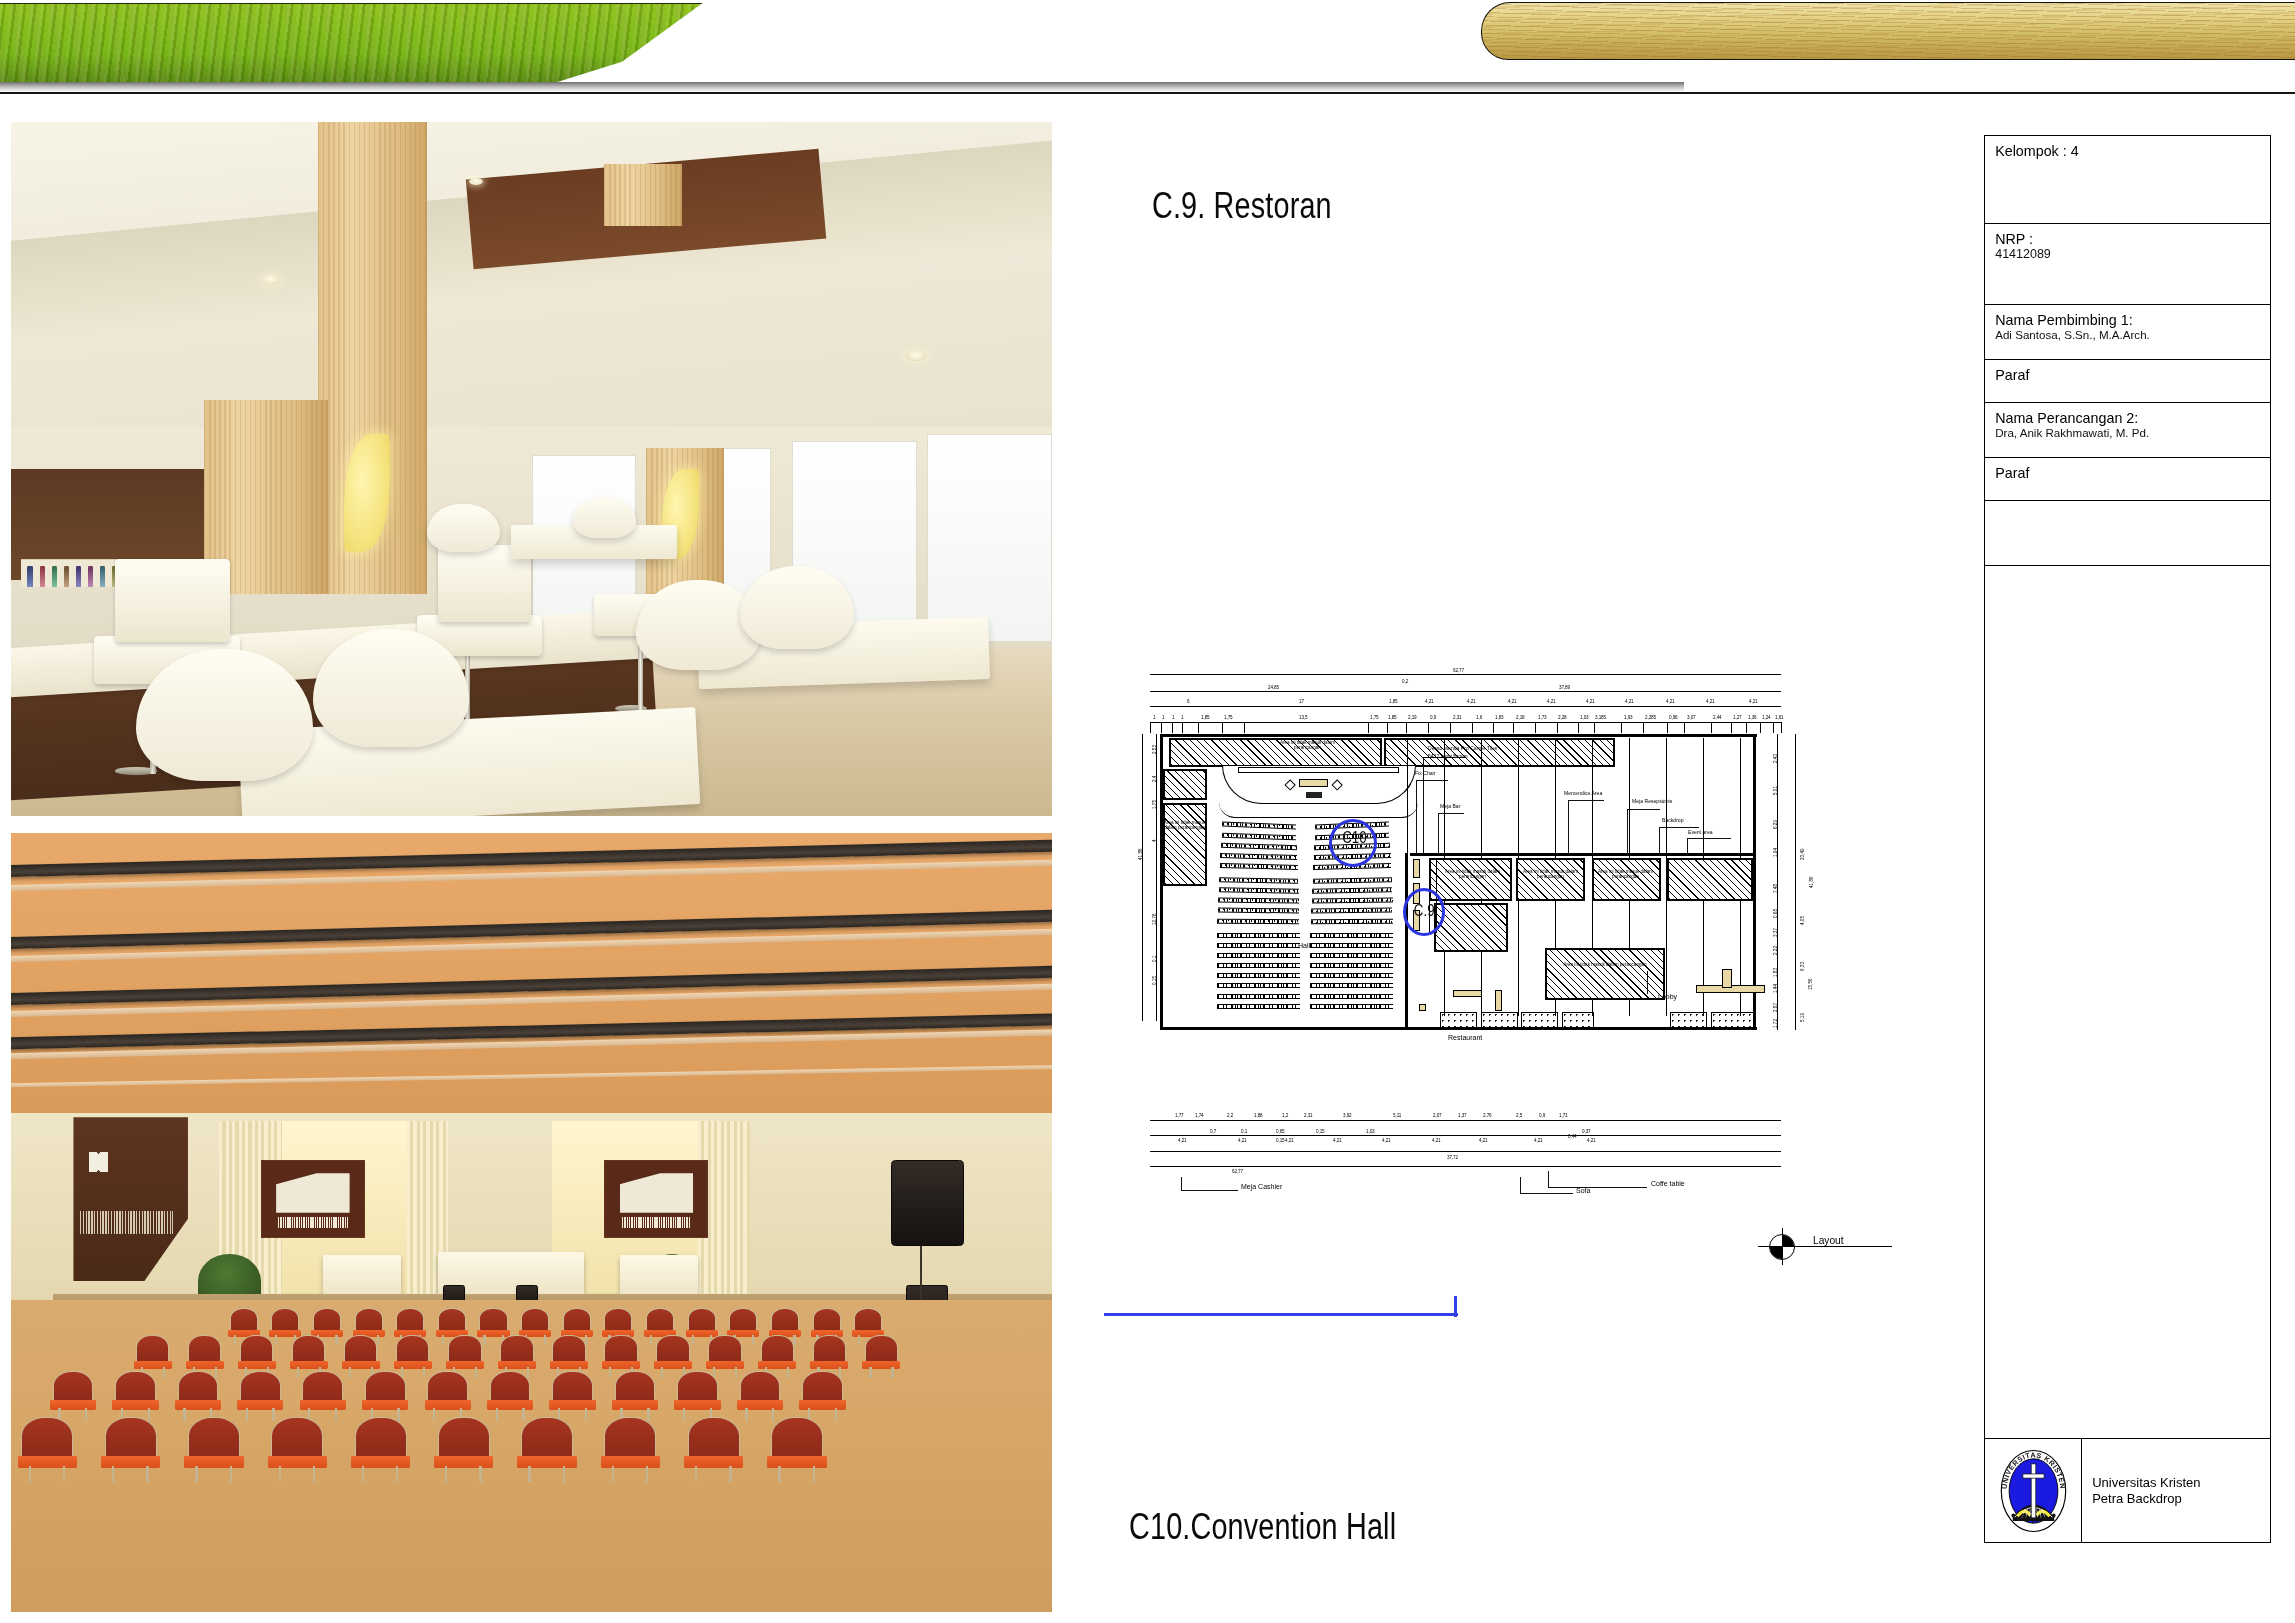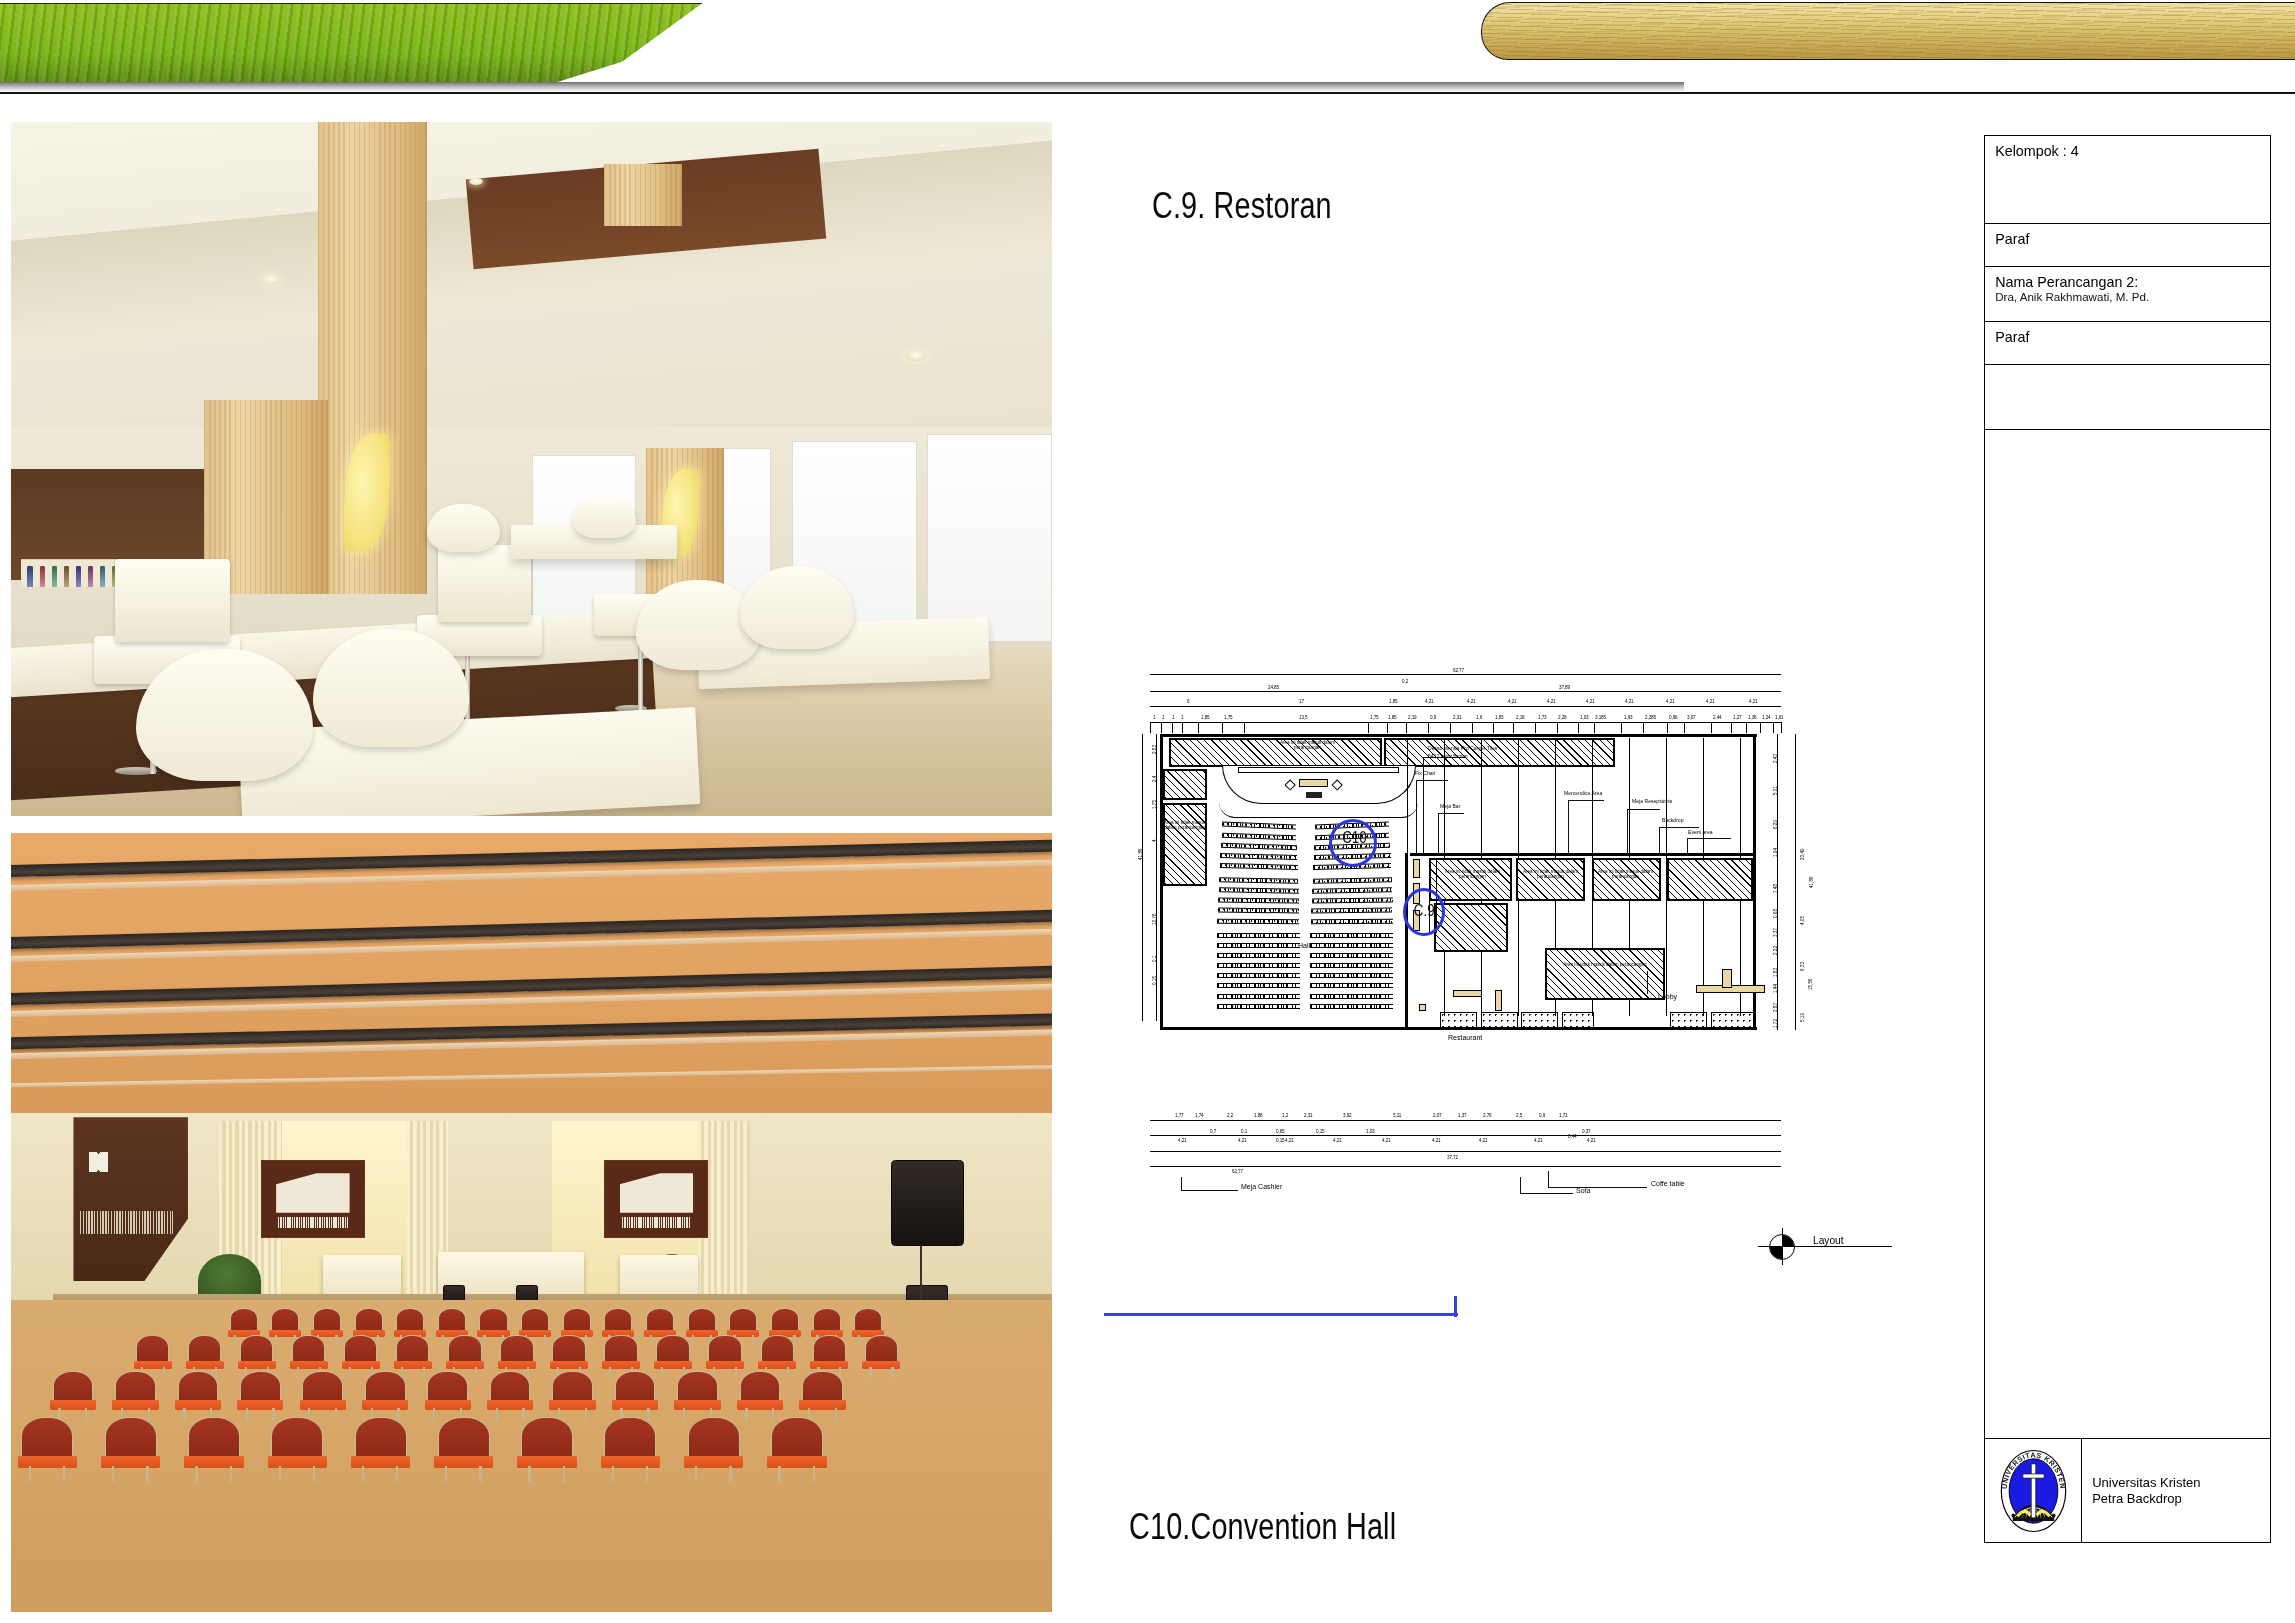--- a/index.html
+++ b/index.html
@@ -1001,20 +1001,28 @@
     </div>
     <div class="ls-vline"></div>
     <div class="ls-hline"></div>
     <div class="ls-text">Layout</div>
   </div>
 
   <div id="titleblock">
     <div class="tb-row" style="height:88px;">
       <div class="tb-head">Kelompok : 4</div>
     </div>
+    <div class="tb-row" style="height:81px;">
+      <div class="tb-head">NRP :</div>
+      <div class="tb-val">41412089</div>
+    </div>
+    <div class="tb-row" style="height:55px;">
+      <div class="tb-head">Nama Pembimbing 1:</div>
+      <div class="tb-val" style="font-size:11.6px;">Adi Santosa, S.Sn., M.A.Arch.</div>
+    </div>
     <div class="tb-row" style="height:43px;">
       <div class="tb-head">Paraf</div>
     </div>
     <div class="tb-row" style="height:55px;">
       <div class="tb-head">Nama Perancangan 2:</div>
       <div class="tb-val" style="font-size:11.6px;">Dra, Anik Rakhmawati, M. Pd.</div>
     </div>
     <div class="tb-row" style="height:43px;">
       <div class="tb-head">Paraf</div>
     </div>

